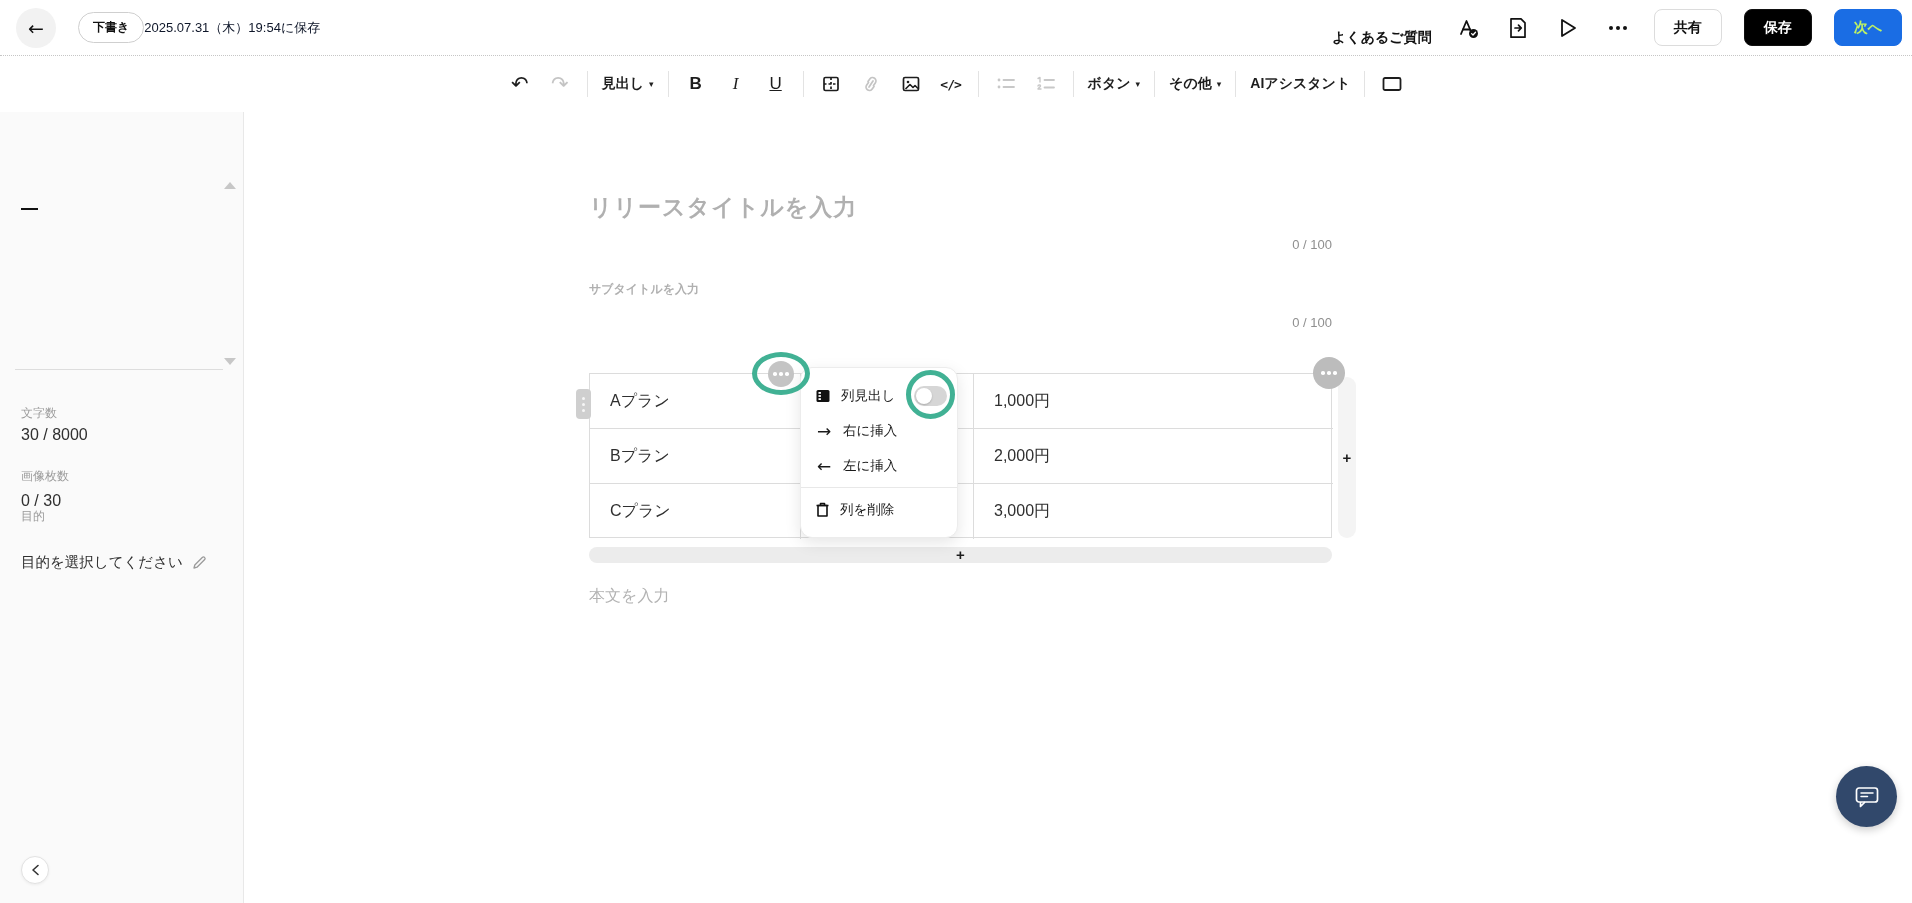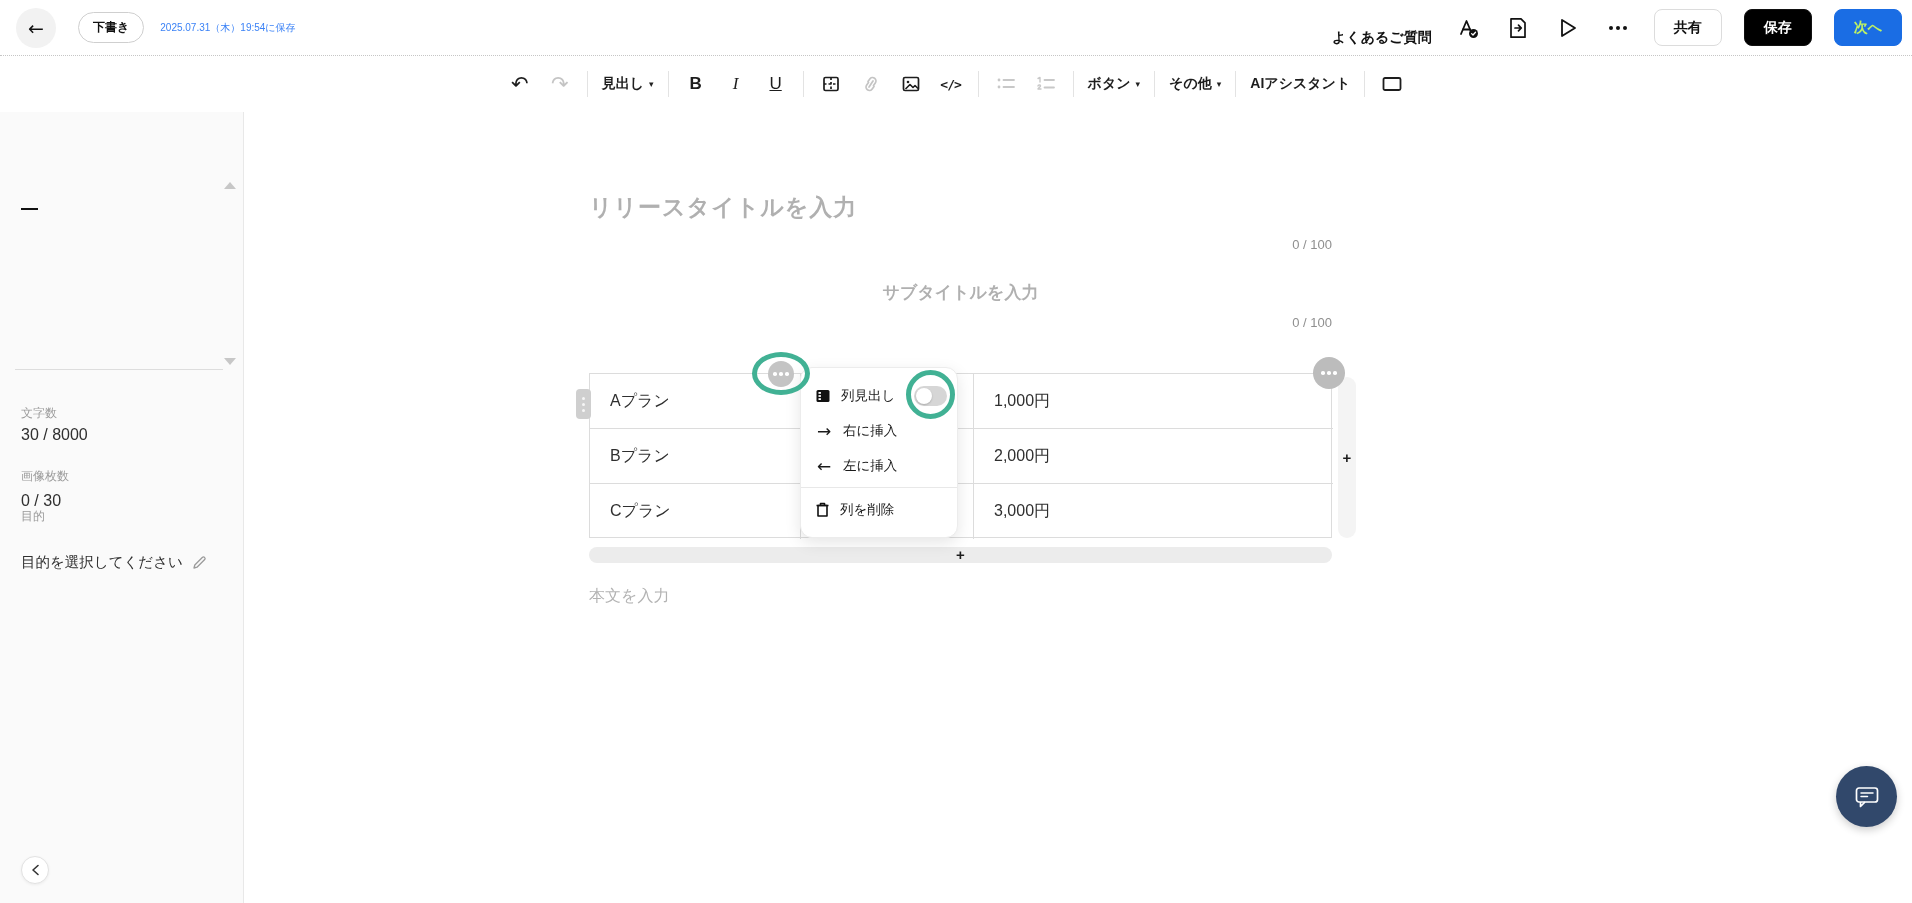--- a/index.html
+++ b/index.html
@@ -17,21 +17,21 @@
   }
   .back-btn {
     width:40px; height:40px; border-radius:50%; background:#f2f2f2;
     display:flex; align-items:center; justify-content:center;
     font-size:19px; color:#111; border:none; cursor:pointer; flex:0 0 auto;
   }
   .status-badge {
     margin-left:22px; border:1px solid #cfcfcf; border-radius:999px;
     padding:6px 14px; font-size:12px; font-weight:bold; background:#fff;
   }
-  .saved-at { margin-left:16px; font-size:10px; color:#3b82f6; }
+  .saved-at { font-size:13px; color:#0f172a; }
   .header-right { margin-left:auto; display:flex; align-items:center; gap:22px; }
   .faq-link { font-size:14px; font-weight:bold; cursor:pointer;margin-top:20px; }
   .hicon-btn { background:none; border:none; cursor:pointer; display:flex; align-items:center; justify-content:center; width:28px; height:28px; }
   .dots3 { display:flex; gap:3px; }
   .dots3 i { width:4px; height:4px; border-radius:50%; background:#111; }
   .btn { height:37px; border-radius:8px; font-size:14px; font-weight:bold; padding:0 19px; cursor:pointer; }
   .btn-share { background:#fff; border:1px solid #dcdcdc; color:#111; }
   .btn-save { background:#000000; border:1px solid #111111; color:#fff; }
   .btn-next { background:#1a6de4; border:1px solid #1a6de4; color:#bef264; }
   
@@ -67,21 +67,21 @@
   .purpose-row { position:absolute; left:21px; top:441px; display:flex; align-items:center; gap:9px; cursor:pointer; }
   .purpose-text { font-size:14.5px; color:#2f2f2f; }
   .collapse-btn {
     position:absolute; left:21px; top:744px; width:28px; height:28px; border-radius:50%;
     background:#fff; border:1px solid #e2e2e2; box-shadow:0 1px 3px rgba(0,0,0,.06);
     display:flex; align-items:center; justify-content:center; cursor:pointer;
   }
   
   .title-ph { position:absolute; left:589px; top:192px; width:743px; font-size:23px; font-weight:bold; color:#b0b0b0; letter-spacing:1px; cursor:text; }
   .counter { position:absolute; left:589px; width:743px; text-align:right; font-size:13px; color:#8f8f8f; }
-  .subtitle-ph { position:absolute; left:589px; top:281px; width:743px; font-size:17px; font-weight:bold; color:#b0b0b0; cursor:text;text-align:center; }
+  .subtitle-ph { position:absolute; left:589px; top:281px; width:743px; font-size:12px; font-weight:bold; color:#b0b0b0; cursor:text; }
   .body-ph { position:absolute; left:589px; top:586px; width:743px; font-size:16px; color:#b3b3b3; cursor:text; }
   .table {
     position:absolute; left:589px; top:373px; width:743px; height:165px;
     display:grid; grid-template-columns:211px 173px 359px; grid-template-rows:55px 55px 55px;
     border:1px solid #dcdcdc;
   }
   .cell { border-right:1px solid #dcdcdc; border-bottom:1px solid #dcdcdc;
           display:flex; align-items:center; padding-left:20px; font-size:16px; color:#2f2f2f; cursor:text; }
   .cell.last-col { border-right:none; }
   .cell.last-row { border-bottom:none; }

